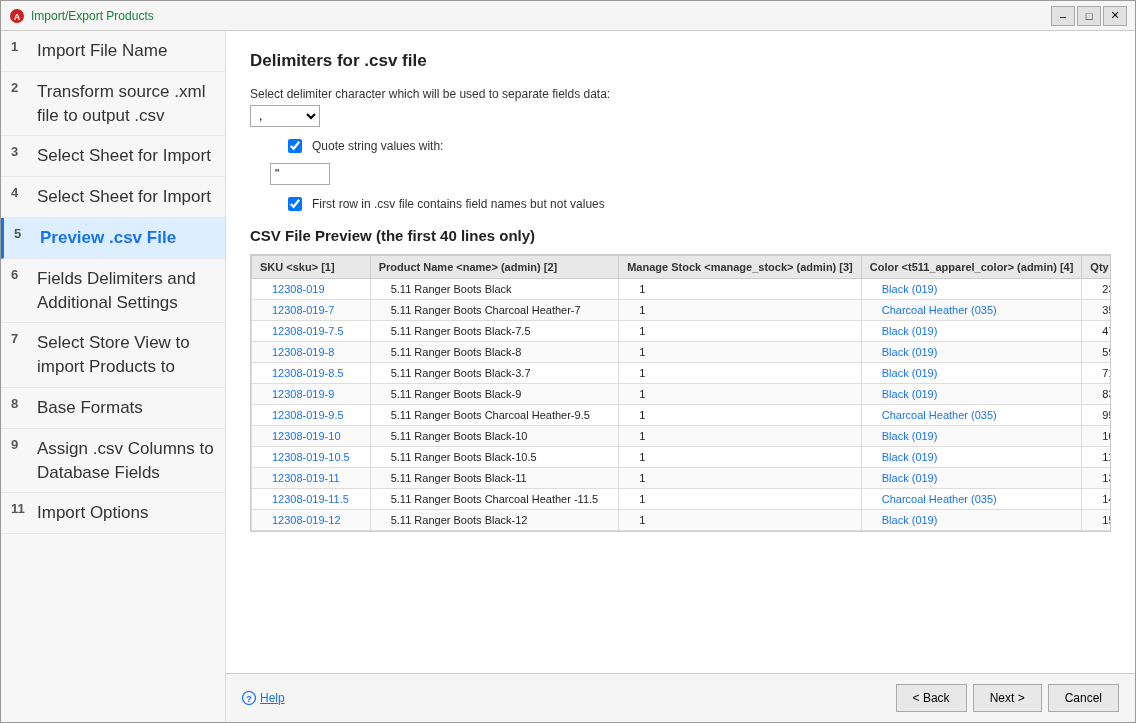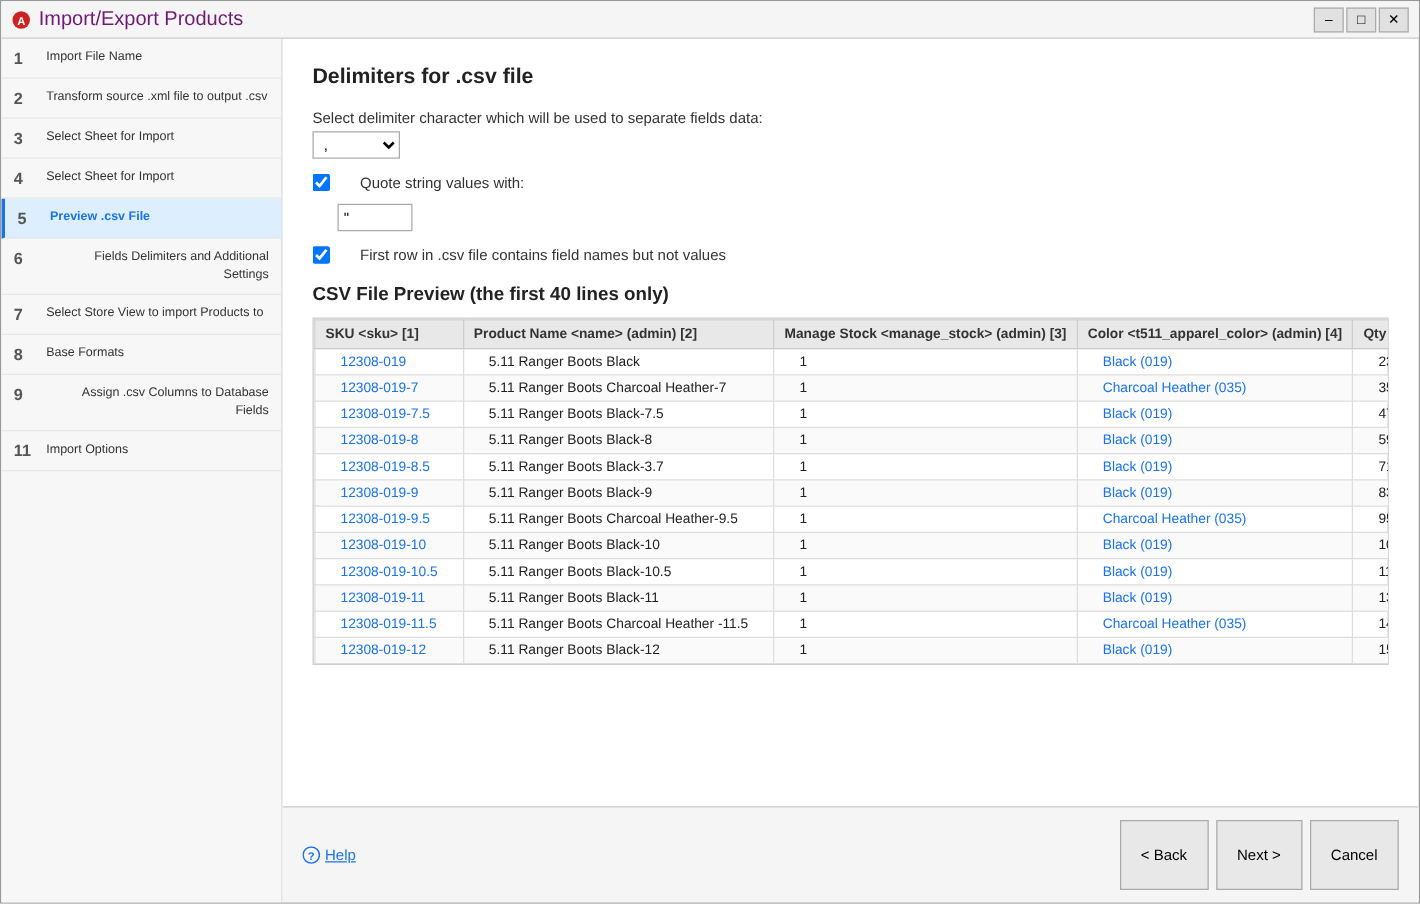--- a/index.html
+++ b/index.html
@@ -2,68 +2,68 @@
 <html><head>
   <meta charset="utf-8">
   <style>
     * { box-sizing: border-box; margin: 0; padding: 0; }
     body { font-family: 'Segoe UI', Tahoma, sans-serif; font-size: 12px; background: #f0f0f0; color: #222; width: 1136px; height: 723px; overflow: hidden; }
 
     .window { width: 1136px; height: 723px; background: #fff; border: 1px solid #999; display: flex; flex-direction: column; }
 
     .titlebar { background: #f5f5f5; border-bottom: 1px solid #ccc; height: 30px; display: flex; align-items: center; padding: 0 8px; user-select: none; }
     .titlebar-icon { width: 16px; height: 16px; margin-right: 6px; }
-    .titlebar-title { flex: 1; font-size: 16px; color: #701a75; }
+    .titlebar-title { flex: 1; font-size: 12px; color: #15803d; }
     .titlebar-controls { display: flex; gap: 2px; }
     .titlebar-btn { width: 24px; height: 20px; border: 1px solid #aaa; background: #e1e1e1; cursor: pointer; display: flex; align-items: center; justify-content: center; font-size: 11px; }
 
     .content { display: flex; flex: 1; overflow: hidden; }
 
     
     .sidebar { width: 225px; background: #f7f7f7; border-right: 1px solid #ddd; overflow-y: auto; }
     .sidebar-item { display: flex; align-items: flex-start; padding: 8px 10px; cursor: pointer; border-bottom: 1px solid #e8e8e8; gap: 8px; }
     .sidebar-item.active { background: #ddeeff; border-left: 3px solid #1a73e8; }
     .sidebar-item .step-num { font-weight: bold; color: #555; min-width: 18px; font-size: 13px; }
-    .sidebar-item .step-label { color: #333; font-size: 10px; line-height: 1.4; text-align: right; }
+    .sidebar-item .step-label { color: #333; font-size: 17px; line-height: 1.4; }
     .sidebar-item.active .step-label { color: #1a73e8; font-weight: 600; }
 
     
     .main { flex: 1; display: flex; flex-direction: column; overflow: hidden; }
     .main-body { flex: 1; padding: 20px 24px; overflow-y: auto; }
 
     .section-title { font-size: 17px; font-weight: 600; color: #222; margin-bottom: 16px; }
 
     .form-row { margin-bottom: 12px; }
     .form-label { font-size: 12px; color: #333; margin-bottom: 4px; display: block; margin-top: 12px; }
 
     .select-inline { display: flex; align-items: center; gap: 8px; }
     select.small { font-size: 12px; padding: 2px 4px; border: 1px solid #aaa; background: #fff; width: 70px; }
 
-    .checkbox-row { display: flex; align-items: center; gap: 24px; margin-bottom: 10px; }
+    .checkbox-row { display: flex; align-items: center; gap: 10px; margin-bottom: 10px; margin-left: 38px; }
     .checkbox-row input[type=checkbox] { width: 14px; height: 14px; }
     .checkbox-row label { font-size: 12px; color: #333; }
 
     .text-input-small { border: 1px solid #aaa; padding: 2px 4px; font-size: 12px; width: 60px; height: 22px; }
 
     .preview-title { font-size: 15px; font-weight: 600; color: #222; margin: 16px 0 10px; }
 
     
     .table-container { border: 1px solid #ccc; overflow: auto; max-height: 380px; }
     table { border-collapse: collapse; width: 100%; font-size: 11px; }
     thead tr { background: #e8e8e8; }
     th { border: 1px solid #ccc; padding: 5px 8px; text-align: left; font-weight: 600; white-space: nowrap; font-size: 11px; color: #333; }
     td { border: 1px solid #ddd; padding: 4px 20px; white-space: nowrap; }
     tr:nth-child(even) td { background: #fafafa; }
     .link-blue { color: #1a73e8; text-decoration: none; }
 
     
     .footer { border-top: 1px solid #ccc; padding: 10px 16px; display: flex; align-items: center; background: #f5f5f5; }
     .footer-help { display: flex; align-items: center; gap: 4px; cursor: pointer; color: #1a73e8; text-decoration: underline; font-size: 12px; }
     .footer-spacer { flex: 1; }
-    .footer-btn { padding: 20px 16px; font-size: 12px; border: 1px solid #aaa; background: #e8e8e8; cursor: pointer; margin-left: 6px; text-align: right; }
+    .footer-btn { padding: 6px 16px; font-size: 12px; border: 1px solid #aaa; background: #e8e8e8; cursor: pointer; margin-left: 6px; text-align: right; }
   </style>
 </head>
 <body>
 
 <div class="window">
 
   <div class="titlebar">
     <svg class="titlebar-icon" viewBox="0 0 16 16">
       <circle cx="8" cy="8" r="7" fill="#cc2222"></circle>
       <text x="8" y="12" text-anchor="middle" font-size="9" fill="white" font-weight="bold">A</text>

